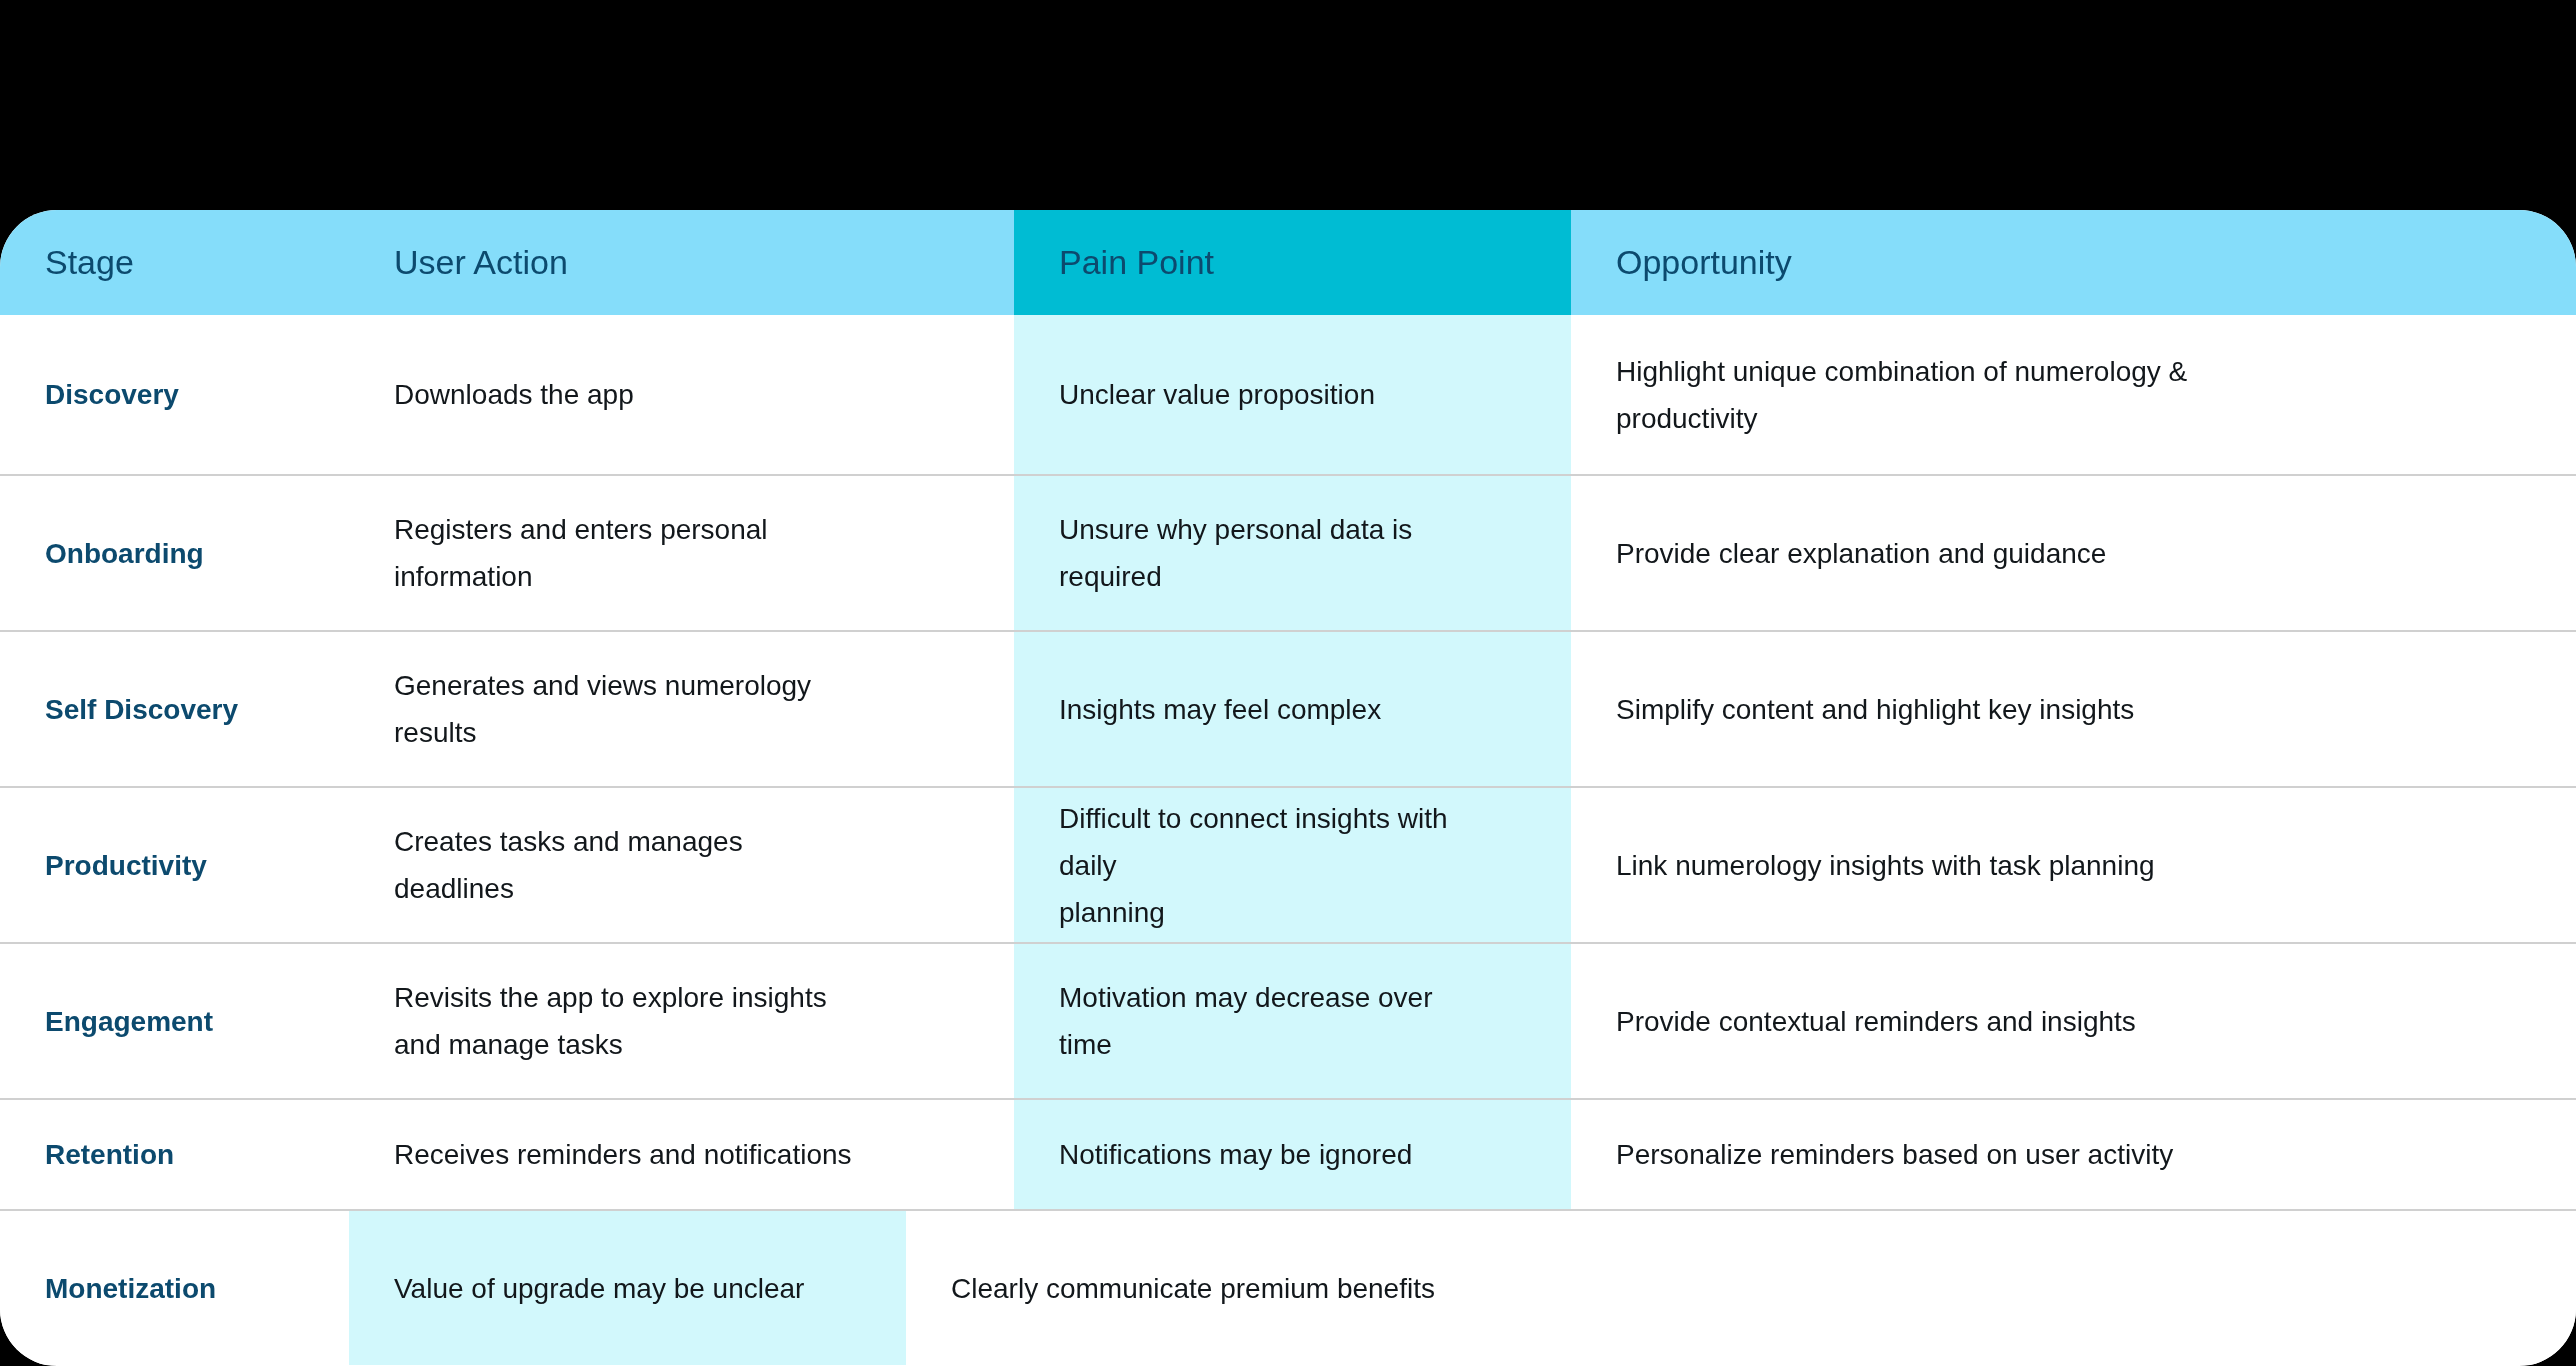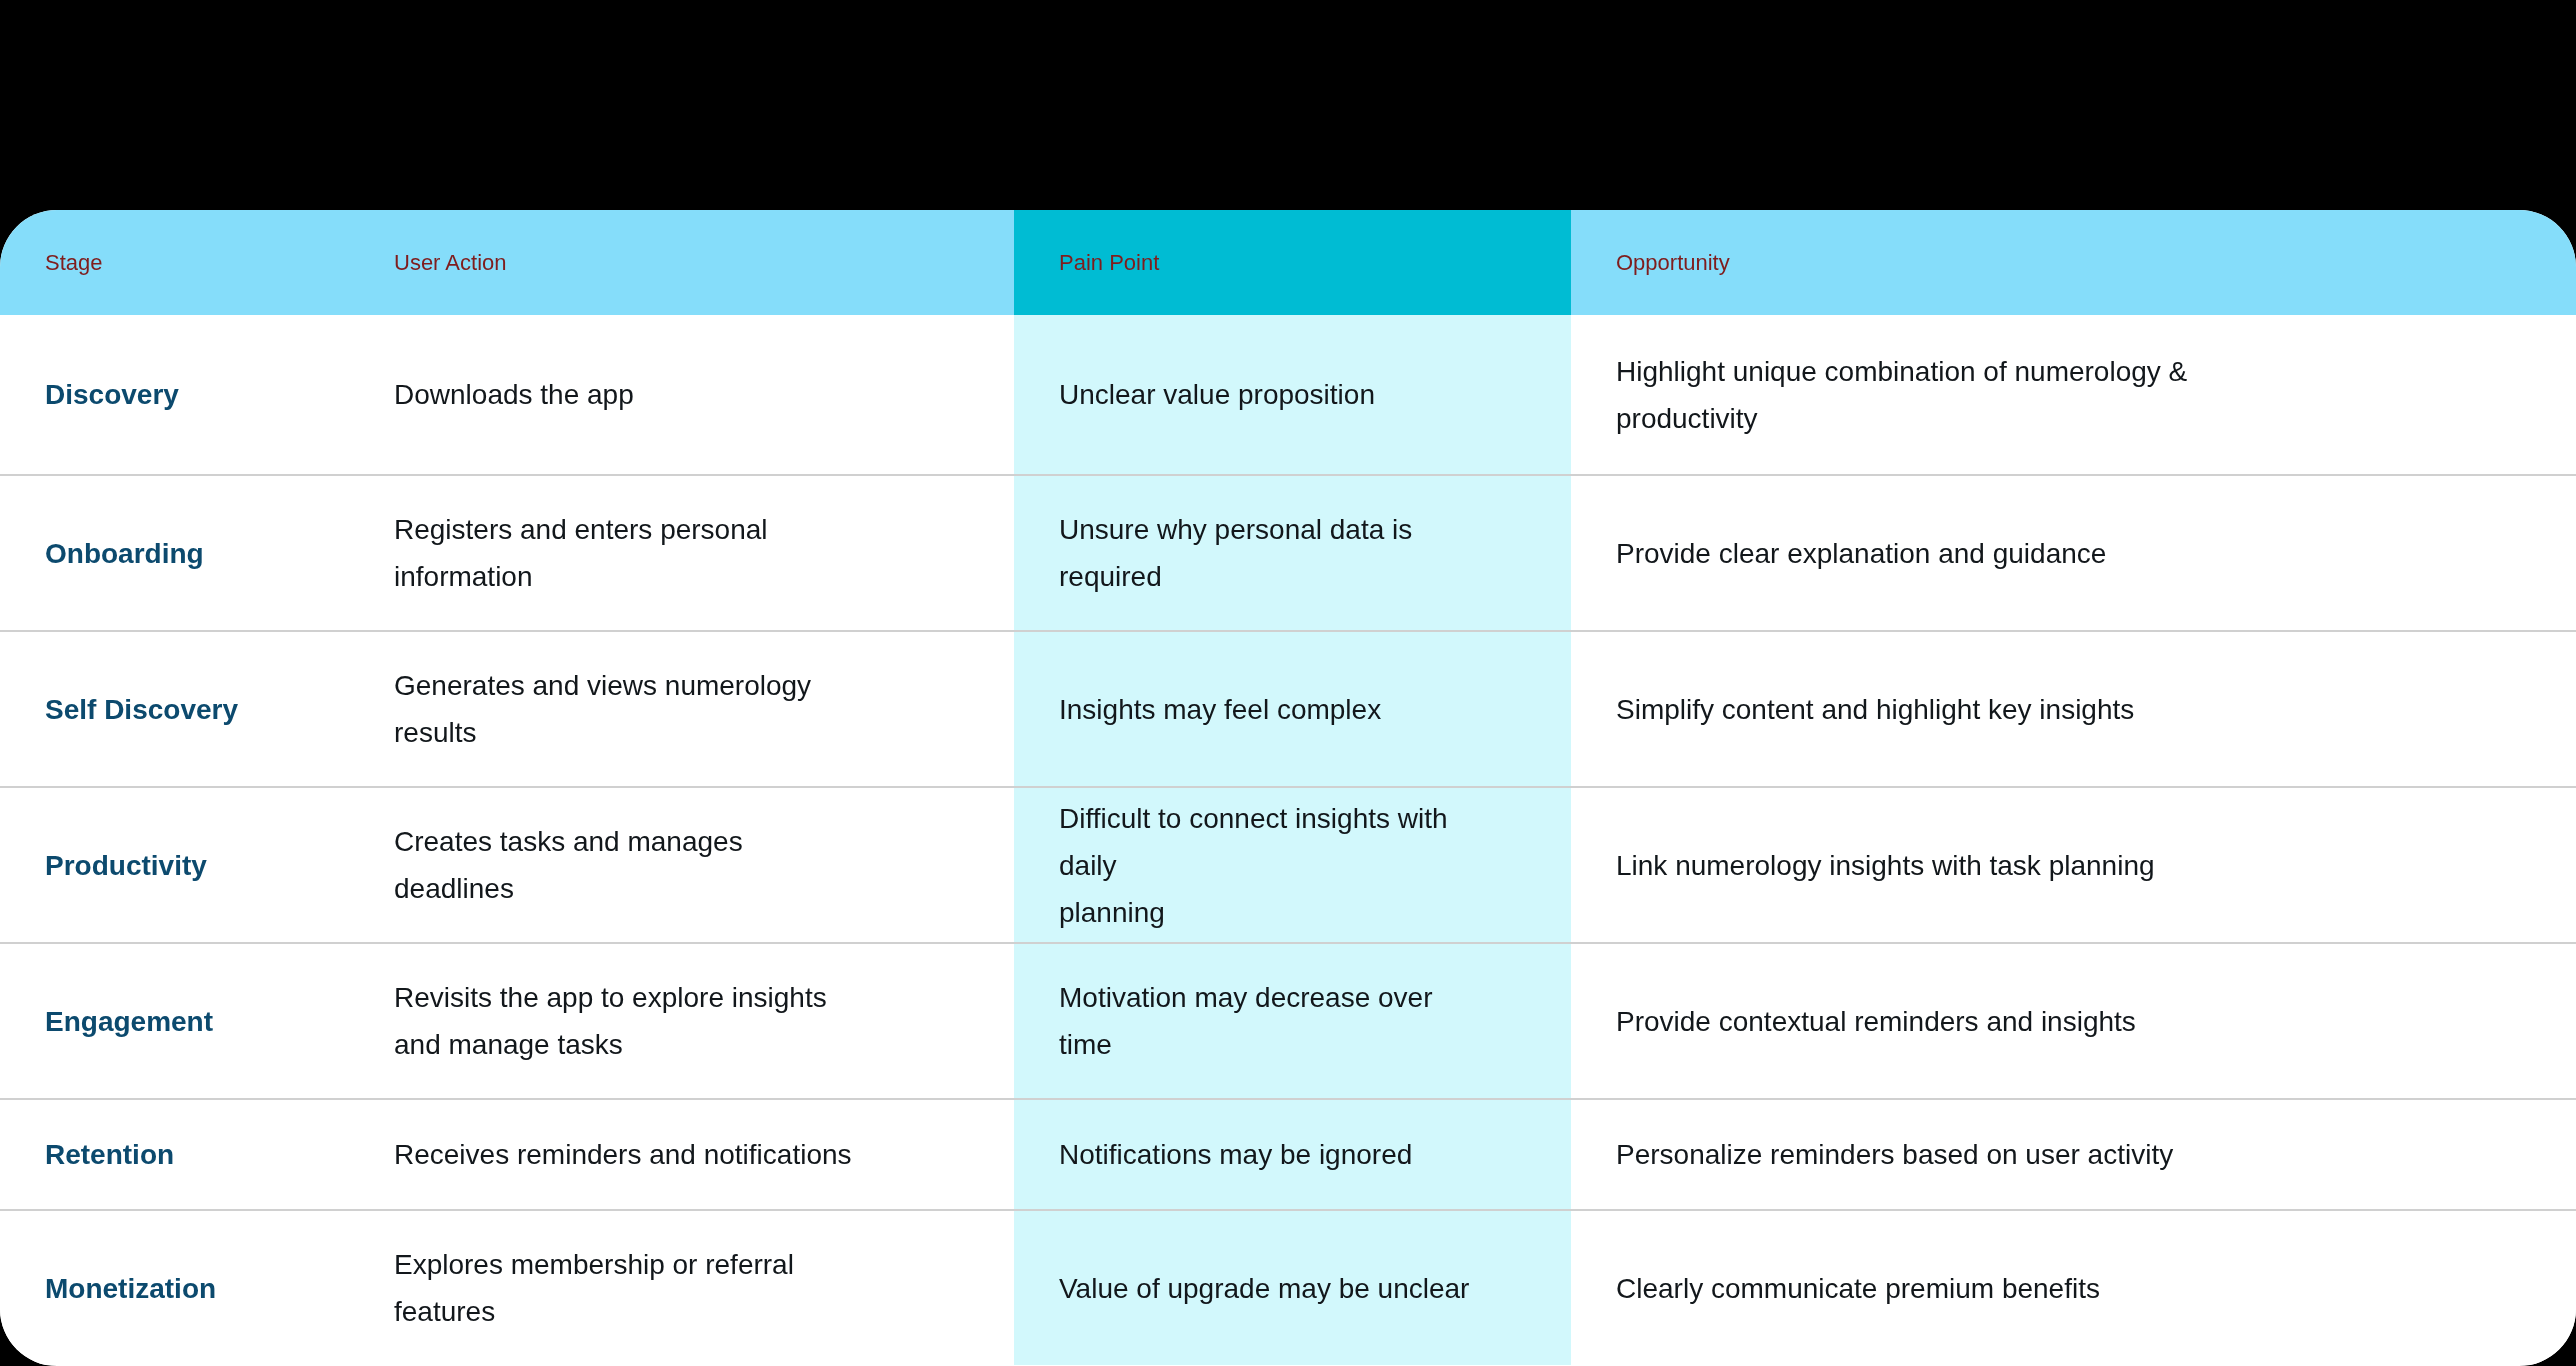--- a/index.html
+++ b/index.html
@@ -43,22 +43,22 @@
   .c-stage   { width: 349px; }
   .c-action  { width: 665px; padding-right: 93px; }
   .c-pain    { width: 557px; padding-right: 94px; background: var(--pain-cell-bg, #D2F8FC); }
   .c-opp     { width: 896px; padding-right: 100px; }
 
   .row.header {
     height: 105px;
     background: var(--header-bg, #85DDFA);
   }
   .row.header .cell {
-    font-size: 22px;
-    color: #7f1d1d;
+    font-size: 34px;
+    color: #0c4a6e;
     background: transparent;
   }
   .row.header .c-pain {
     background: var(--pain-header-bg, #00BCD3);
   }
 
   #rows .row { height: 156px; background: #ffffff; }
   #rows .row:nth-child(1) { height: 159px; }
   #rows .row:nth-child(6) { height: 111px; }
   #rows .row + .row { border-top: 2.9px solid var(--divider, #d0d0d0); }
@@ -119,20 +119,18 @@
 
   <div class="row">
     <div class="cell c-stage">Retention</div>
     <div class="cell c-action">Receives reminders and notifications</div>
     <div class="cell c-pain">Notifications may be ignored</div>
     <div class="cell c-opp">Personalize reminders based on user activity</div>
   </div>
 
   <div class="row">
     <div class="cell c-stage">Monetization</div>
-    <div class="cell c-action">Explores membership or referral
-features</div>
     <div class="cell c-pain">Value of upgrade may be unclear</div>
     <div class="cell c-opp">Clearly communicate premium benefits</div>
   </div>
 </div>
 </div>
 
 
 </body></html>

